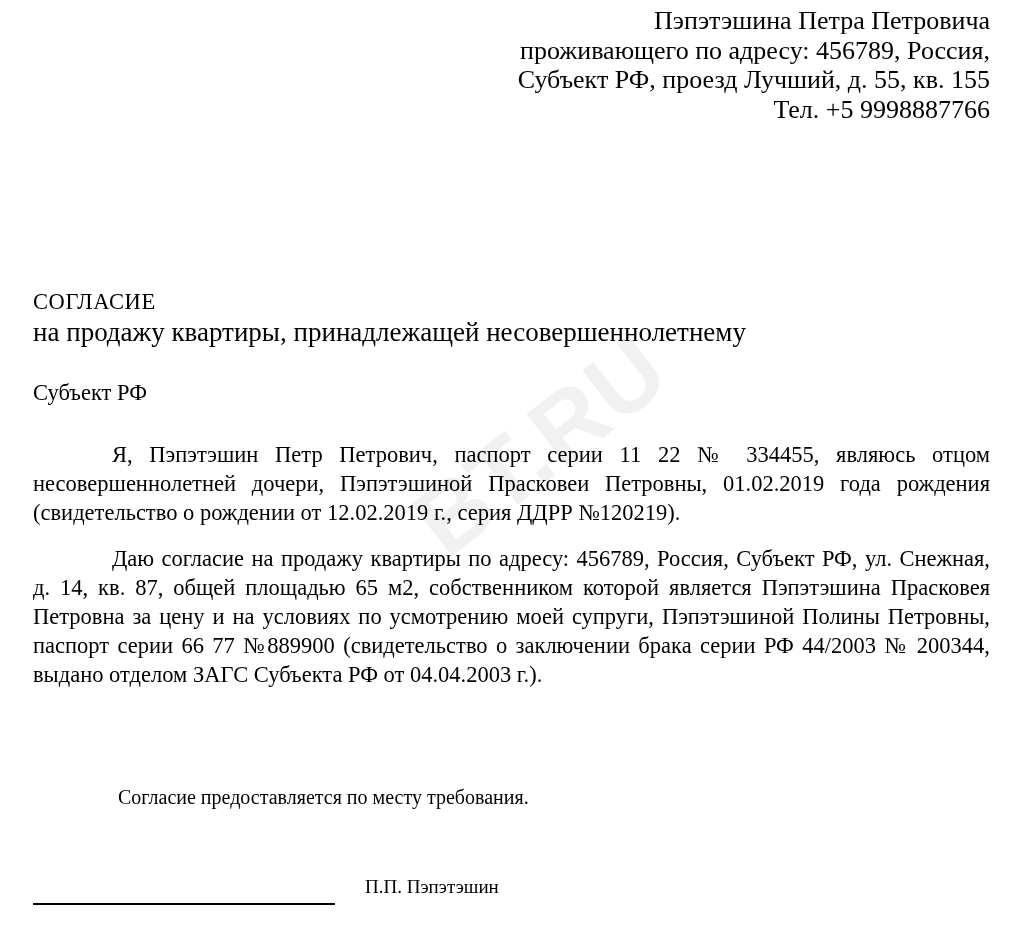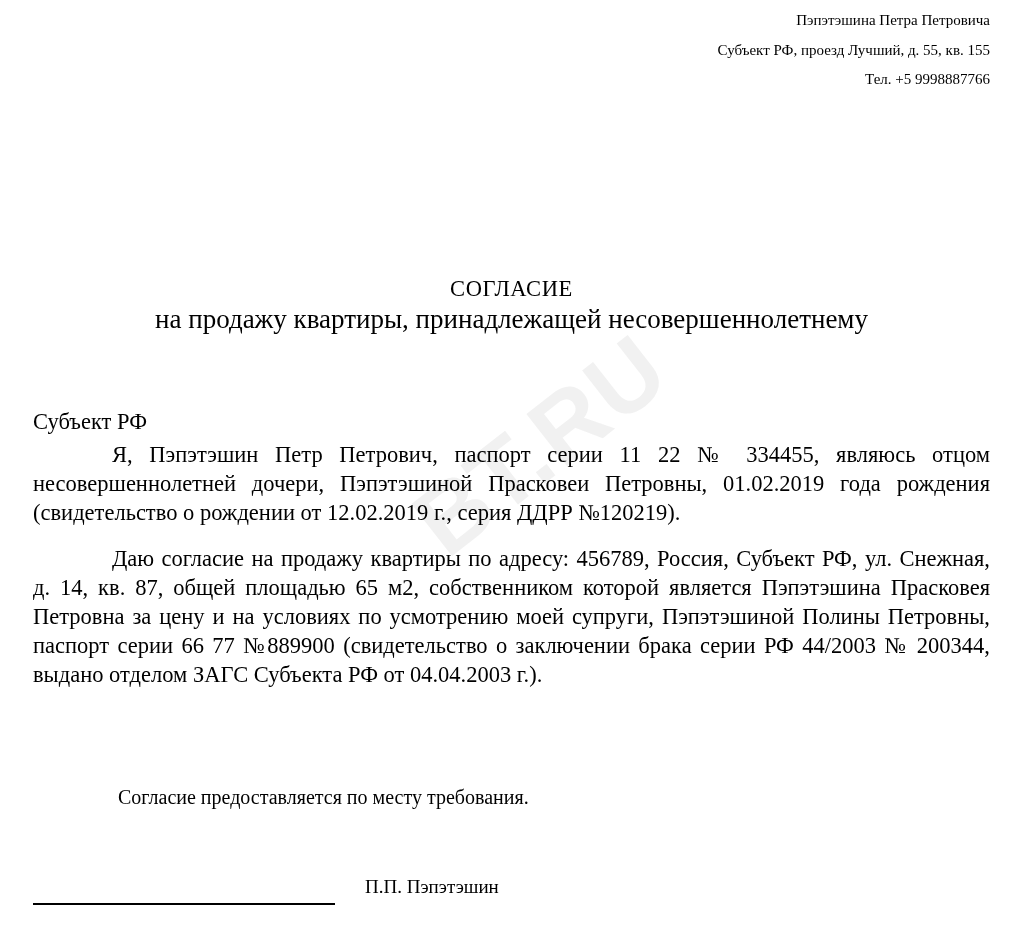--- a/index.html
+++ b/index.html
@@ -57,34 +57,34 @@
     z-index: 2;
   }
 
   
   .header-block {
     position: absolute;
     top: 6px;
     left: 380px;
     width: 610px;
     text-align: right;
-    font-size: 15px;
+    font-size: 26px;
     line-height: 29.5px;
   }
   .header-line {
     white-space: nowrap;
   }
 
   
   .title-block {
     position: absolute;
-    top: 274px;
-    left: 33px;
-    width: 957px;
-    text-align: center;
+    top: 287px;
+    left: 33px;
+    width: 957px;
+    text-align: left;
   }
   .doc-title {
     font-size: 22.5px;
     line-height: 29px;
     letter-spacing: 0.6px;
   }
   .doc-subtitle {
     font-size: 27px;
     line-height: 29px;
     margin-top: 2px;
@@ -94,21 +94,20 @@
   .placedate-row {
     position: absolute;
     top: 378px;
     left: 33px;
     width: 957px;
     display: flex;
     justify-content: space-between;
     align-items: baseline;
     font-size: 22.5px;
     line-height: 29px;
-    margin-top: 29px;
   }
 
   
   .body-block {
     position: absolute;
     top: 440px;
     left: 33px;
     width: 957px;
     font-size: 22.5px;
     line-height: 29px;
@@ -165,20 +164,21 @@
 <div class="page">
 
   <div class="watermark">
     <div class="watermark-text">ВТ.RU</div>
   </div>
 
   <div class="content">
 
     <div class="header-block">
       <div class="header-line">Пэпэтэшина Петра Петровича</div>
+      <div class="header-line">проживающего по адресу: 456789, Россия,</div>
       <div class="header-line">Субъект РФ, проезд Лучший, д. 55, кв. 155</div>
       <div class="header-line">Тел. +5 9998887766</div>
     </div>
 
     <div class="title-block">
       <div class="doc-title">СОГЛАСИЕ</div>
       <div class="doc-subtitle">на продажу квартиры, принадлежащей несовершеннолетнему</div>
     </div>
 
     <div class="placedate-row">

